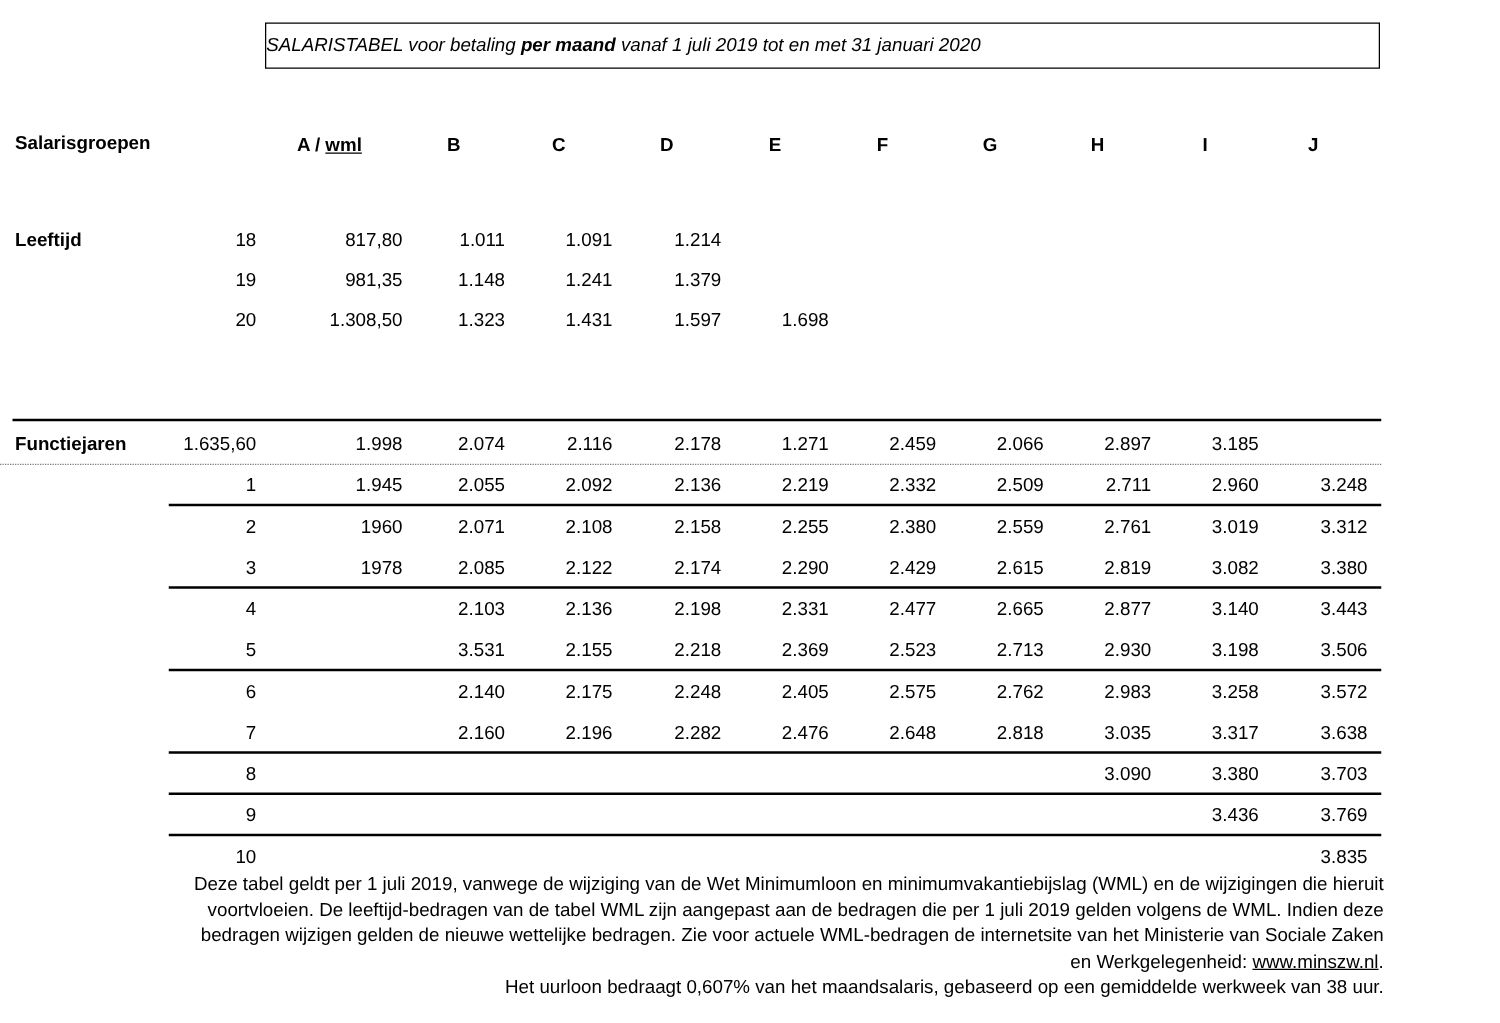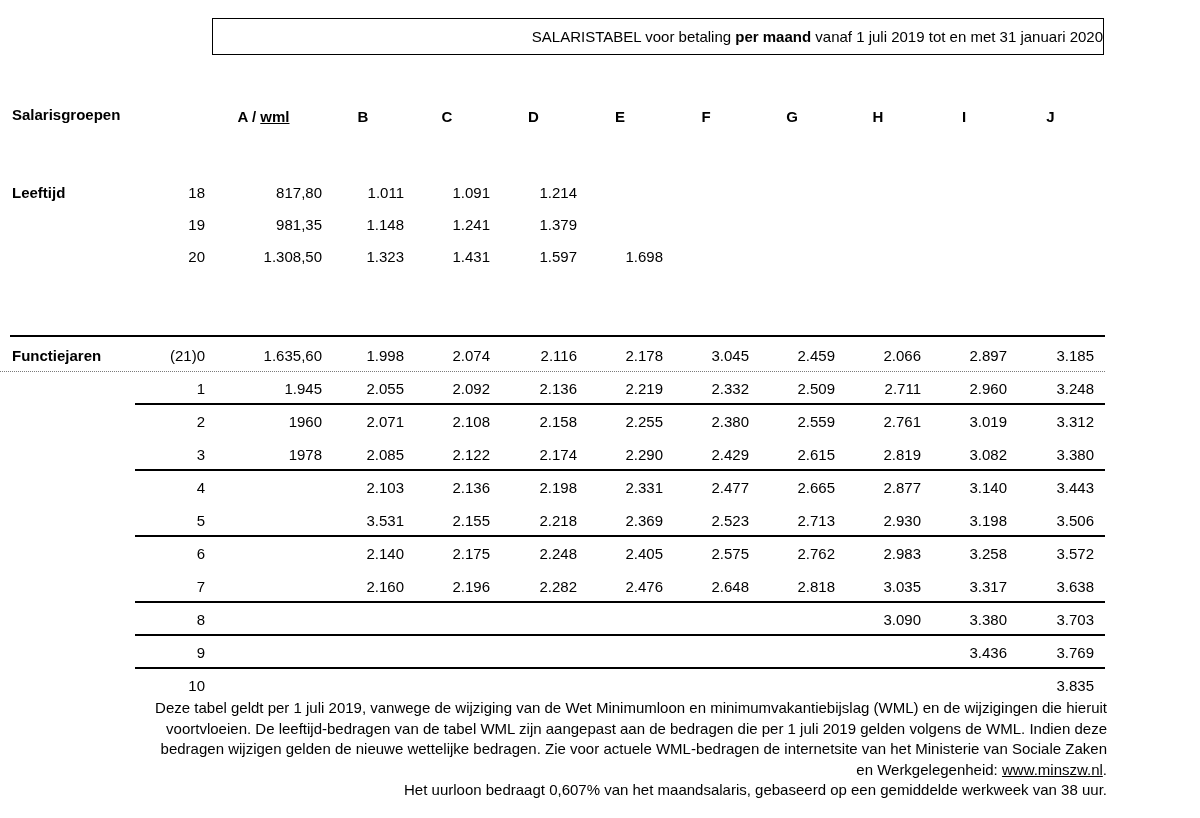--- a/index.html
+++ b/index.html
@@ -4,21 +4,21 @@
 <style>
   * { margin:0; padding:0; box-sizing:border-box; }
   html,body { background:#ffffff; }
   .page {
     position:relative; width:1200px; height:818px; background:#ffffff;
     font-family:"Liberation Sans", sans-serif; font-size:15px; color:#000;
     overflow:hidden;
   }
   .title-box {
     position:absolute; left:212px; top:18px; width:892px; height:37px;
-    border:1px solid #000; text-align:right; line-height:35px;
+    border:1px solid #000; text-align:left; line-height:35px;font-style:italic;
   }
   .bold { font-weight:bold; }
   .underline { text-decoration:underline; }
   .section-label { position:absolute; left:12px; font-weight:bold; }
   .salarisgroepen-label { top:106px; }
   .leeftijd-label { top:177px; line-height:32px; }
   .functiejaren-label { top:339px; line-height:33px; }
   .grid {
     display:grid;
     grid-template-columns:195px 117px 82px 86px 87px 86px 86px 86px 86px 86px 87px;
@@ -112,27 +112,26 @@
         <div class="value-cell"></div>
         <div class="value-cell"></div>
         <div class="value-cell"></div>
       </div>
     </div>
 
   <div class="hline-top"></div>
   <div class="section-label functiejaren-label">Functiejaren</div>
   <div id="functiejaren-rows">
       <div class="grid fj-row b-dotted">
-        <div class="label-cell">(21)0</div>
         <div class="value-cell">1.635,60</div>
         <div class="value-cell">1.998</div>
         <div class="value-cell">2.074</div>
         <div class="value-cell">2.116</div>
         <div class="value-cell">2.178</div>
-        <div class="value-cell">3.045</div>
+        <div class="value-cell">1.271</div>
         <div class="value-cell">2.459</div>
         <div class="value-cell">2.066</div>
         <div class="value-cell">2.897</div>
         <div class="value-cell">3.185</div>
       </div>
       <div class="grid fj-row b-solid">
         <div class="label-cell">1</div>
         <div class="value-cell">1.945</div>
         <div class="value-cell">2.055</div>
         <div class="value-cell">2.092</div>

